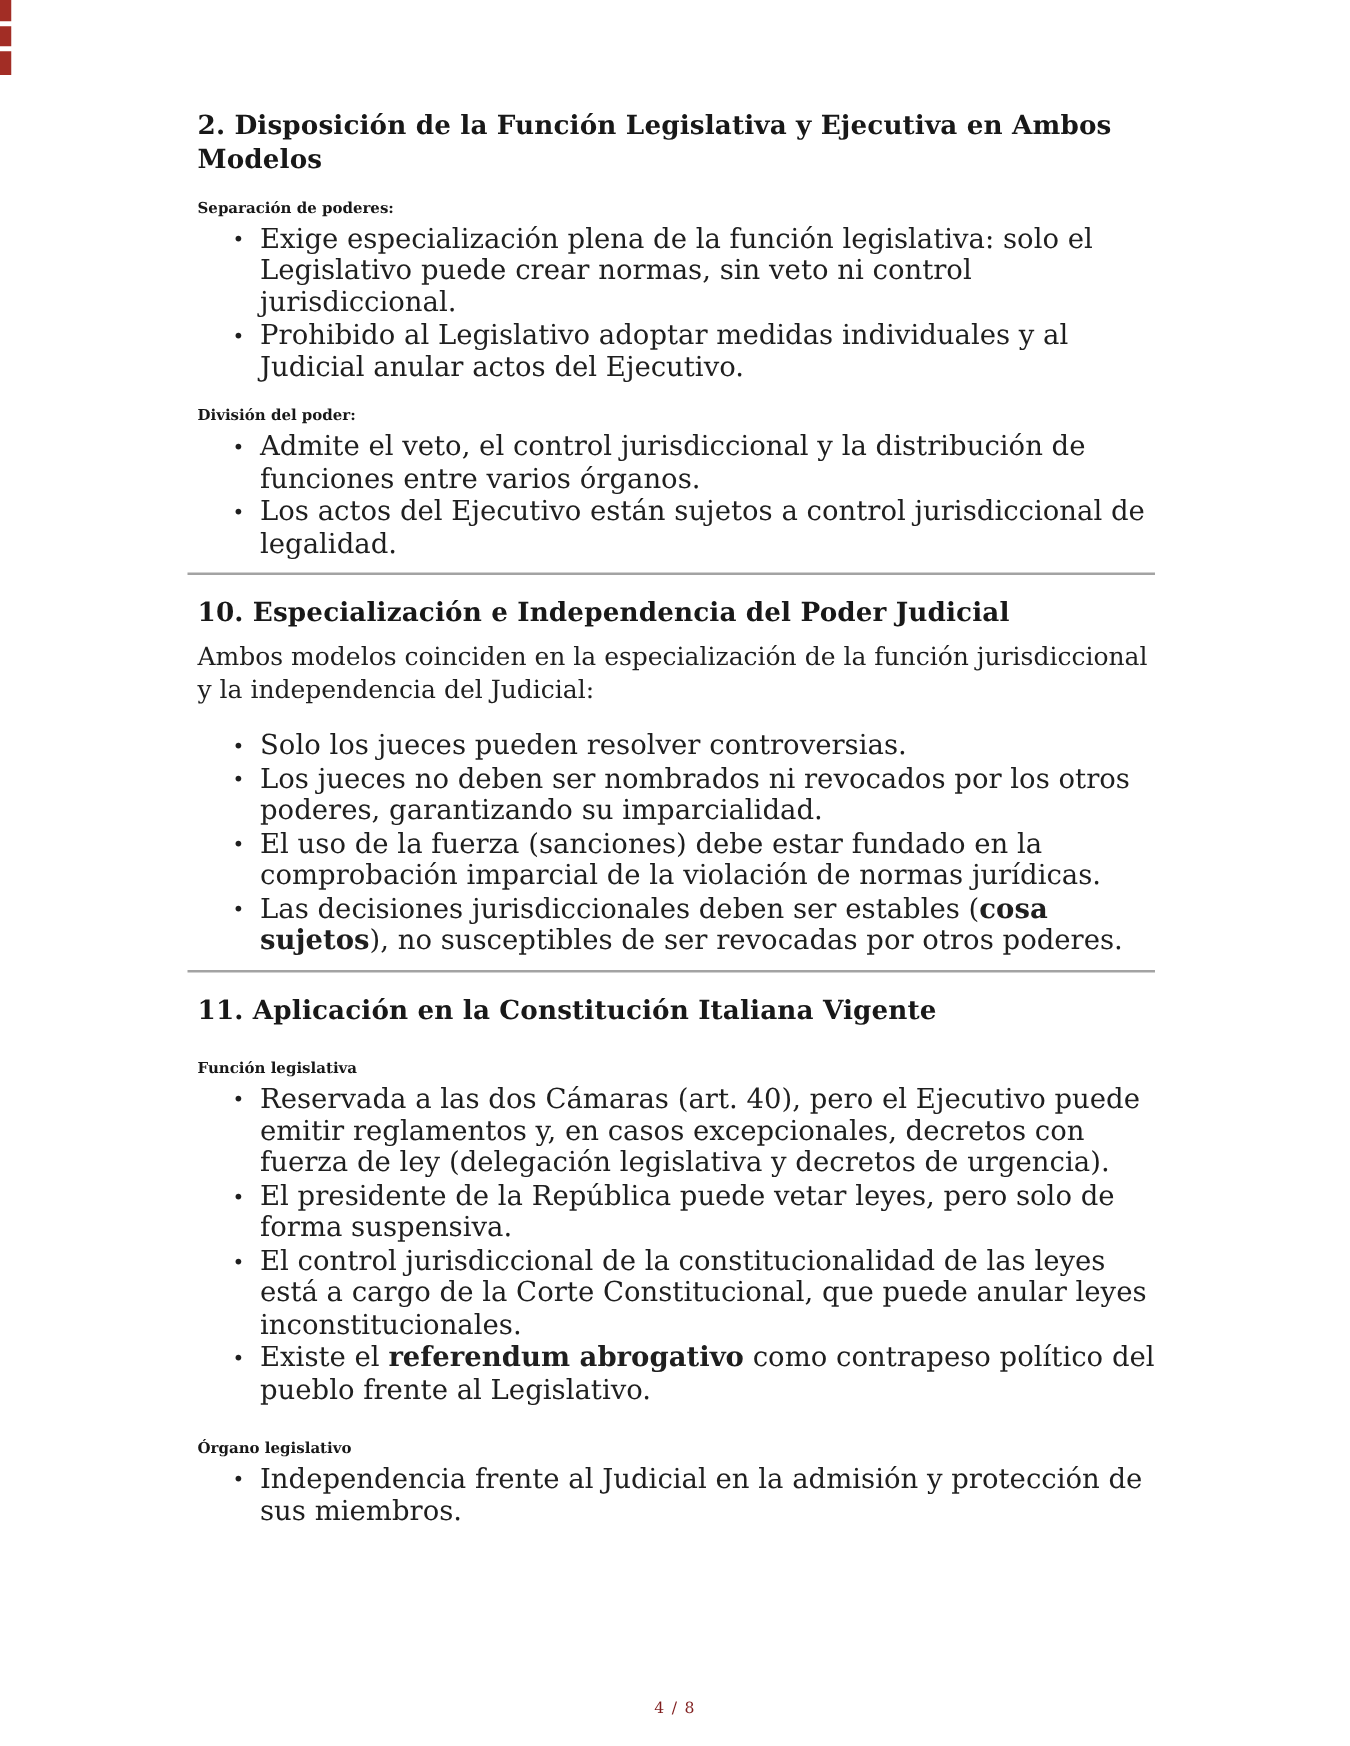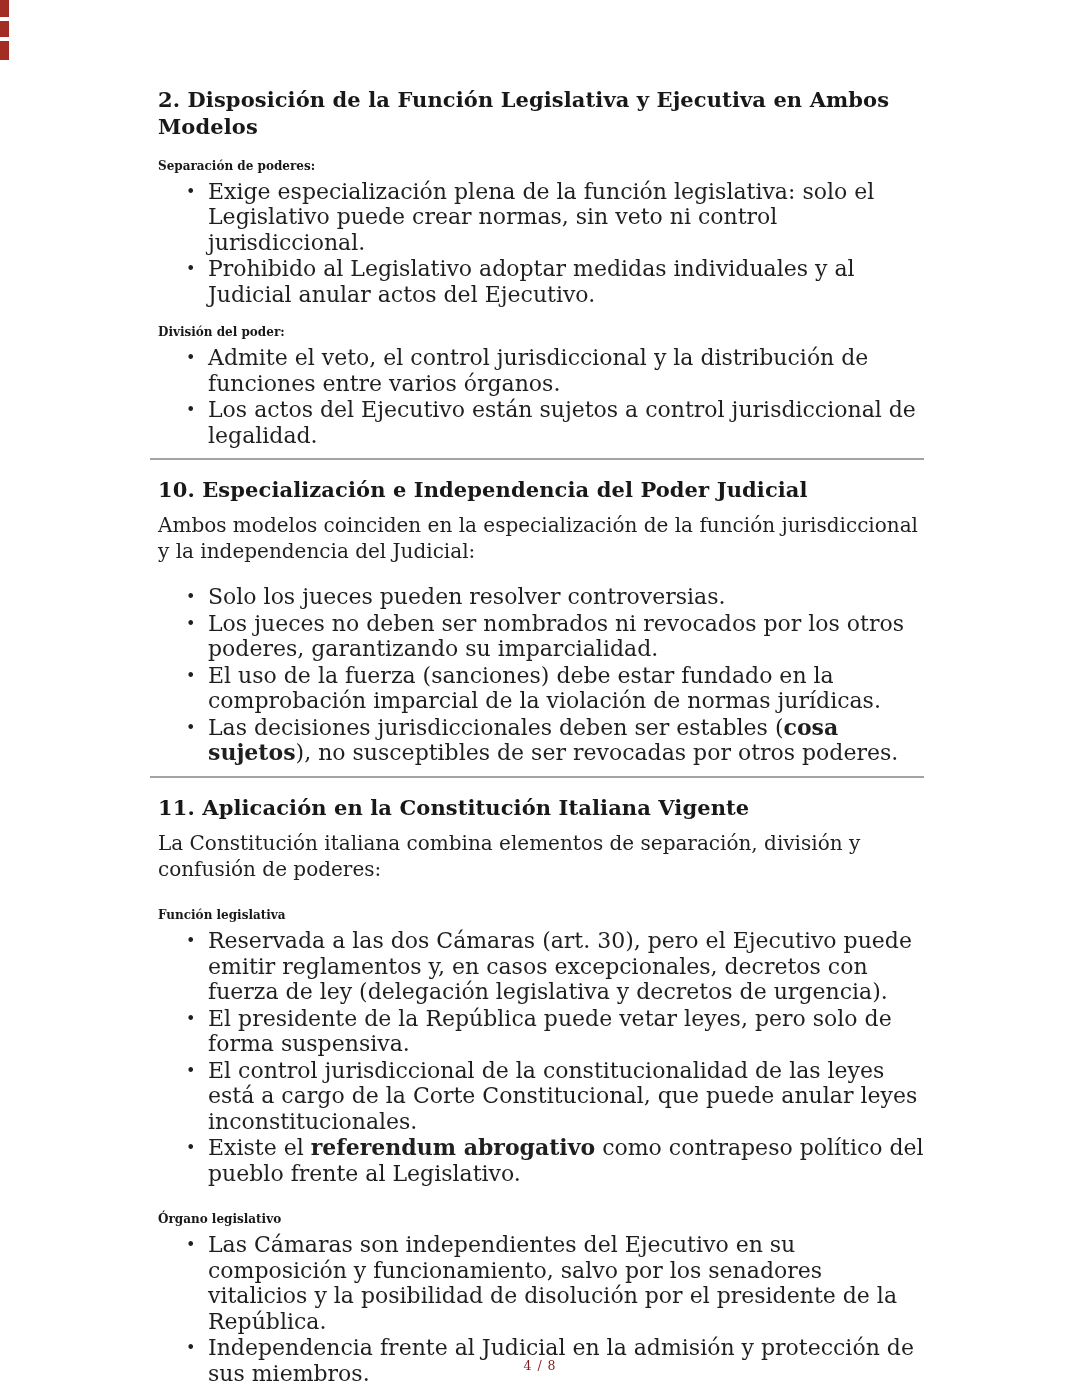--- a/index.html
+++ b/index.html
@@ -122,29 +122,27 @@
       <ul class="bullet-list after-para">
         <li>Solo los jueces pueden resolver controversias.</li>
         <li>Los jueces no deben ser nombrados ni revocados por los otros poderes, garantizando su imparcialidad.</li>
         <li>El uso de la fuerza (sanciones) debe estar fundado en la comprobación imparcial de la violación de normas jurídicas.</li>
         <li>Las decisiones jurisdiccionales deben ser estables (<span class="bold-term">cosa sujetos</span>), no susceptibles de ser revocadas por otros poderes.</li>
       </ul>
     </section>
     <hr class="section-divider" style="border-top-color: rgb(163, 163, 163);">
     <section>
       <h1 class="section-heading">11. Aplicación en la Constitución Italiana Vigente</h1>
-      <p class="paragraph">La Constitución italiana combina elementos de separación, división y confusión de poderes:</p>
       <h2 class="subsection-heading" style="margin-top: 26px;">Función legislativa</h2>
       <ul class="bullet-list">
-        <li>Reservada a las dos Cámaras (art. 30), pero el Ejecutivo puede emitir reglamentos y, en casos excepcionales, decretos con fuerza de ley (delegación legislativa y decretos de urgencia).</li>
+        <li>Reservada a las dos Cámaras (art. 40), pero el Ejecutivo puede emitir reglamentos y, en casos excepcionales, decretos con fuerza de ley (delegación legislativa y decretos de urgencia).</li>
         <li>El presidente de la República puede vetar leyes, pero solo de forma suspensiva.</li>
         <li>El control jurisdiccional de la constitucionalidad de las leyes está a cargo de la Corte Constitucional, que puede anular leyes inconstitucionales.</li>
         <li>Existe el <span class="bold-term">referendum abrogativo</span> como contrapeso político del pueblo frente al Legislativo.</li>
       </ul>
       <h2 class="subsection-heading" style="margin-top: 26px;">Órgano legislativo</h2>
       <ul class="bullet-list">
-        <li>Las Cámaras son independientes del Ejecutivo en su composición y funcionamiento, salvo por los senadores vitalicios y la posibilidad de disolución por el presidente de la República.</li>
         <li>Independencia frente al Judicial en la admisión y protección de sus miembros.</li>
       </ul>
     </section>
   </main>
 
 <div class="page-footer">4 / 8</div>
 
 </body></html>

